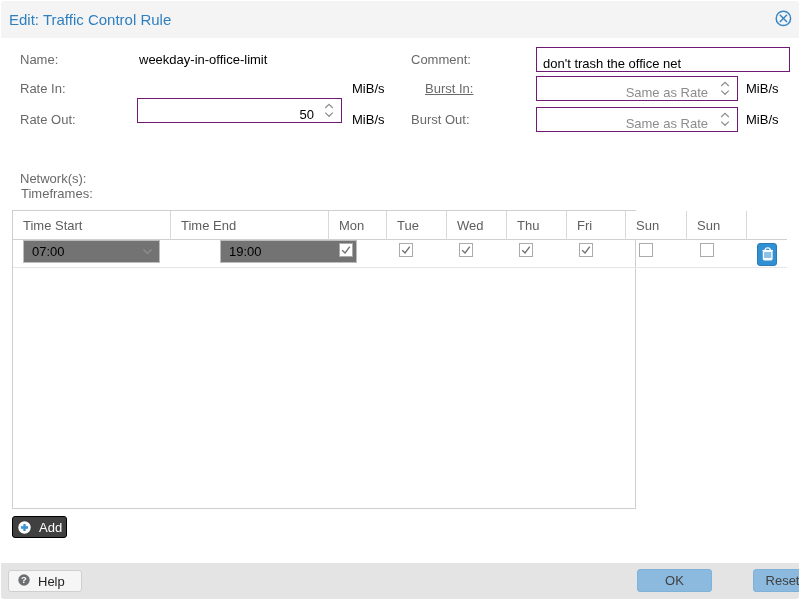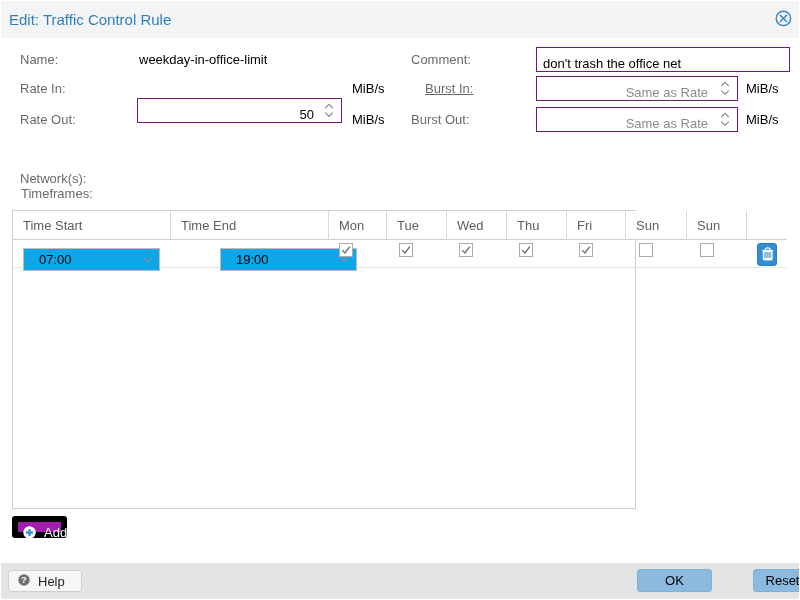--- a/index.html
+++ b/index.html
@@ -19,30 +19,30 @@
 .ph { color:#8b8b8b; }
 .spin { position:absolute; right:5px; top:3px; width:14px; height:17px; }
 .unit { position:absolute; color:#000; }
 
 #grid { position:absolute; left:11px; top:172px; width:624px; height:299px;
   border:1px solid #cfcfcf; background:#fff; }
 .hcell { position:absolute; top:0; height:29px; border-right:1px solid #d9d9d9;
   color:#5e5e5e; line-height:29px; padding-left:10px; }
 #ghead { position:absolute; left:0; top:0; width:774px; height:29px; border-bottom:1px solid #d0d0d0; background:#fff;}
 #grow { position:absolute; left:0; top:29px; width:774px; height:28px; border-bottom:1px solid #e5e5e5; }
-.combo { position:absolute; top:8px; height:23px; background:#0ea5e9; border:1px solid #bdbdbd; line-height:21px; padding-left:15px; }
+.combo { position:absolute; top:0; height:23px; background:#737373; border:1px solid #bdbdbd; line-height:21px; padding-left:8px; }
 .cv { position:absolute; top:8px; right:7px; }
 .cb { position:absolute; top:3px; width:14px; height:14px; }
 #del { position:absolute; left:744px; top:2.5px; width:20px; height:23px; background:#3190d2; border:1px solid #2a7cb8; border-radius:3px; }
-#addbtn { position:absolute; left:11px; top:477.5px; width:55px; height:22px; background:#a21caf; border:6px solid #000000; border-radius:3px; color:#fff; }
+#addbtn { position:absolute; left:11px; top:477.5px; width:55px; height:22px; background:#404040; border:1px solid #000000; border-radius:3px; color:#fff; }
 #addbtn span { position:absolute; left:26px; top:3px; }
 #ftr { position:absolute; left:0; top:561.5px; width:798px; height:37px; background:#e4e4e4; }
 #helpbtn { position:absolute; left:6.5px; top:7px; width:74px; height:22px; background:#f6f6f6; border:1px solid #cfcfcf; border-radius:3px; color:#222; }
 #helpbtn span { position:absolute; left:29.5px; top:3px; }
-.okbtn { position:absolute; top:6px; height:23px; background:#8cbade; border:1px solid #7fb2d8; border-radius:3px; color:#000000; text-align:center; line-height:21px; }
+.okbtn { position:absolute; top:6px; height:23px; background:#8cbade; border:1px solid #7fb2d8; border-radius:3px; color:#404040; text-align:center; line-height:21px; }
 </style>
 </head>
 <body>
 <div id="win">
   <div id="hdr">
     <div id="title">Edit: Traffic Control Rule</div>
     <svg id="closeico" width="17" height="17">
       <circle cx="8.4" cy="8.4" r="7.2" fill="none" stroke="#3a87c6" stroke-width="1.5"></circle>
       <path d="M4.8 4.8 L12 12 M12 4.8 L4.8 12" stroke="#3a87c6" stroke-width="1.5"></path>
     </svg>

